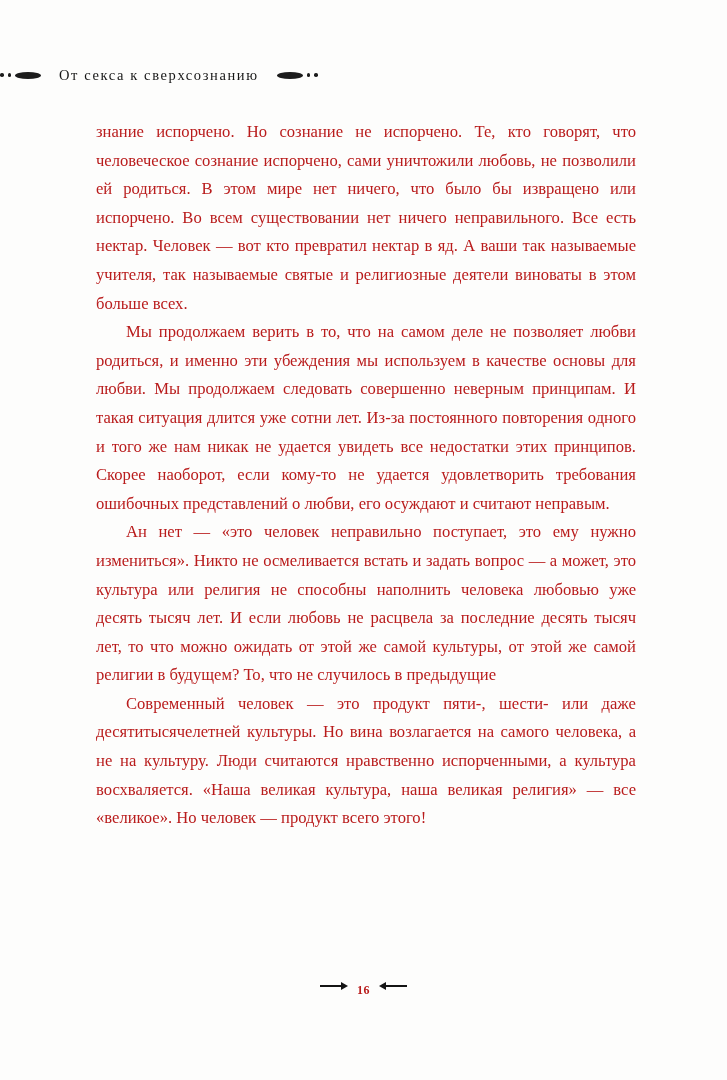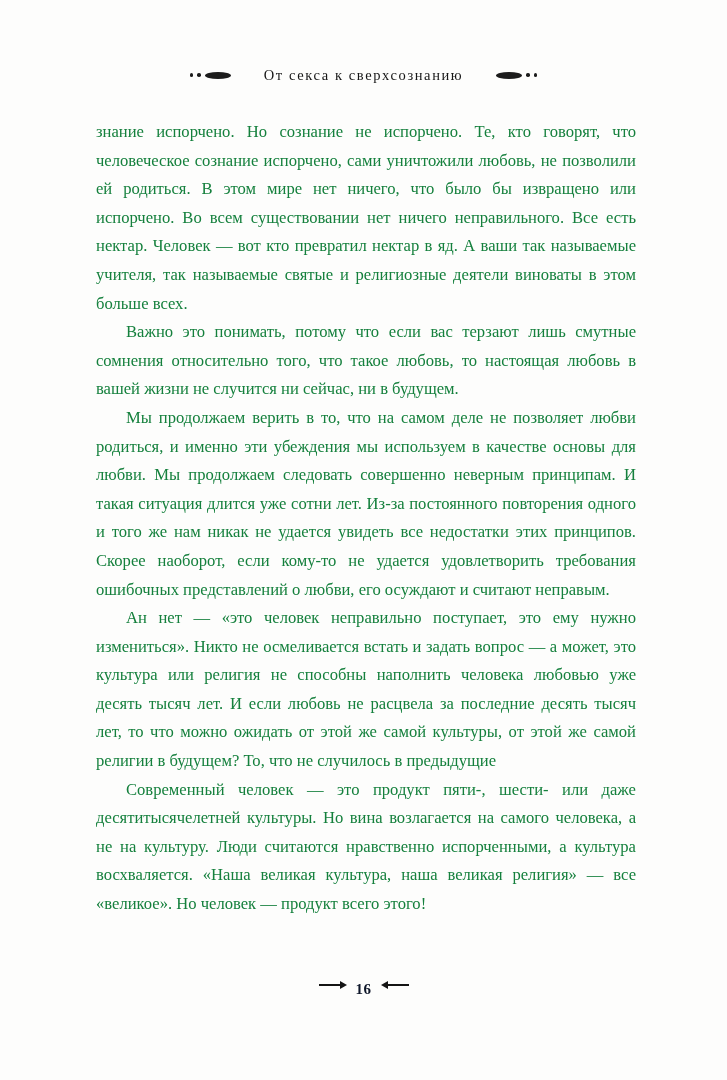--- a/index.html
+++ b/index.html
@@ -19,22 +19,21 @@
 
   
   .header {
     position: absolute;
     left: 0;
     right: 0;
     top: 60px;
     height: 30px;
     display: flex;
     align-items: center;
-    justify-content: center;
-    gap: 27px;
+    gap: 12px;
   }
   .header-title {
     font-family: "Liberation Serif", serif;
     font-size: 14.5px;
     letter-spacing: 1.6px;
     color: #161616;
     white-space: nowrap;
   }
   .orn {
     display: flex;
@@ -62,21 +61,21 @@
   
   .body-text {
     position: absolute;
     left: 96px;
     top: 118px;
     width: 540px;
     font-size: 16.6px;
     line-height: 28.6px;
     text-align: justify;
     text-justify: inter-word;
-    color: #15803d;
+    color: #b91c1c;
     hyphens: manual;
   }
   .body-text p {
     margin: 0;
     text-indent: 30px;
   }
   .body-text p.first {
     text-indent: 0;
   }
   .body-text p:last-child {
@@ -89,23 +88,23 @@
     left: 0;
     right: 0;
     bottom: 82px;
     display: flex;
     align-items: center;
     justify-content: center;
     gap: 9px;
   }
   .page-num {
     font-family: "Liberation Serif", serif;
-    font-size: 15px;
+    font-size: 12px;
     font-weight: bold;
-    color: #0f172a;
+    color: #b91c1c;
     letter-spacing: 0.5px;
     margin-top: 10px;
   }
   .arrow {
     display: block;
     width: 28px;
     height: 8px;
     position: relative;
   }
   .arrow::before {
@@ -152,21 +151,20 @@
     <span class="header-title">От секса к сверхсознанию</span>
     <span class="orn right">
       <span class="leaf"></span>
         <span class="dot"></span>
         <span class="dot"></span>
     </span>
   </div>
 
   <div class="body-text">
     <p class="first">знание испорчено. Но сознание не испорчено. Те, кто говорят, что человеческое сознание испорчено, сами уничтожили любовь, не позволили ей родиться. В этом мире нет ничего, что было бы извращено или испорчено. Во всем существовании нет ничего неправильного. Все есть нектар. Человек — вот кто превратил нектар в яд. А ваши так называемые учителя, так называемые святые и религиозные деятели виноваты в этом больше всех.</p>
-    <p>Важно это понимать, потому что если вас терзают лишь смутные сомнения относительно того, что такое любовь, то настоящая любовь в вашей жизни не случится ни сейчас, ни в будущем.</p>
     <p>Мы продолжаем верить в то, что на самом деле не позволяет любви родиться, и именно эти убеждения мы используем в качестве основы для любви. Мы продолжаем следовать совершенно неверным принципам. И такая ситуация длится уже сотни лет. Из-за постоянного повторения одного и того же нам никак не удается увидеть все недостатки этих принципов. Скорее наоборот, если кому-то не удается удовлетворить требования ошибочных представлений о любви, его осуждают и считают неправым.</p>
     <p>Ан нет — «это человек неправильно поступает, это ему нужно измениться». Никто не осмеливается встать и задать вопрос — а может, это культура или религия не способны наполнить человека любовью уже десять тысяч лет. И если любовь не расцвела за последние десять тысяч лет, то что можно ожидать от этой же самой культуры, от этой же самой религии в будущем? То, что не случилось в предыдущие</p>
     <p>Современный человек — это продукт пяти-, шести- или даже десятитысячелетней культуры. Но вина возлагается на самого человека, а не на культуру. Люди считаются нравственно испорченными, а культура восхваляется. «Наша великая культура, наша великая религия» — все «великое». Но человек — продукт всего этого!</p>
   </div>
 
   <div class="footer">
     <span class="arrow right"></span>
     <span class="page-num">16</span>
     <span class="arrow left"></span>
   </div>

